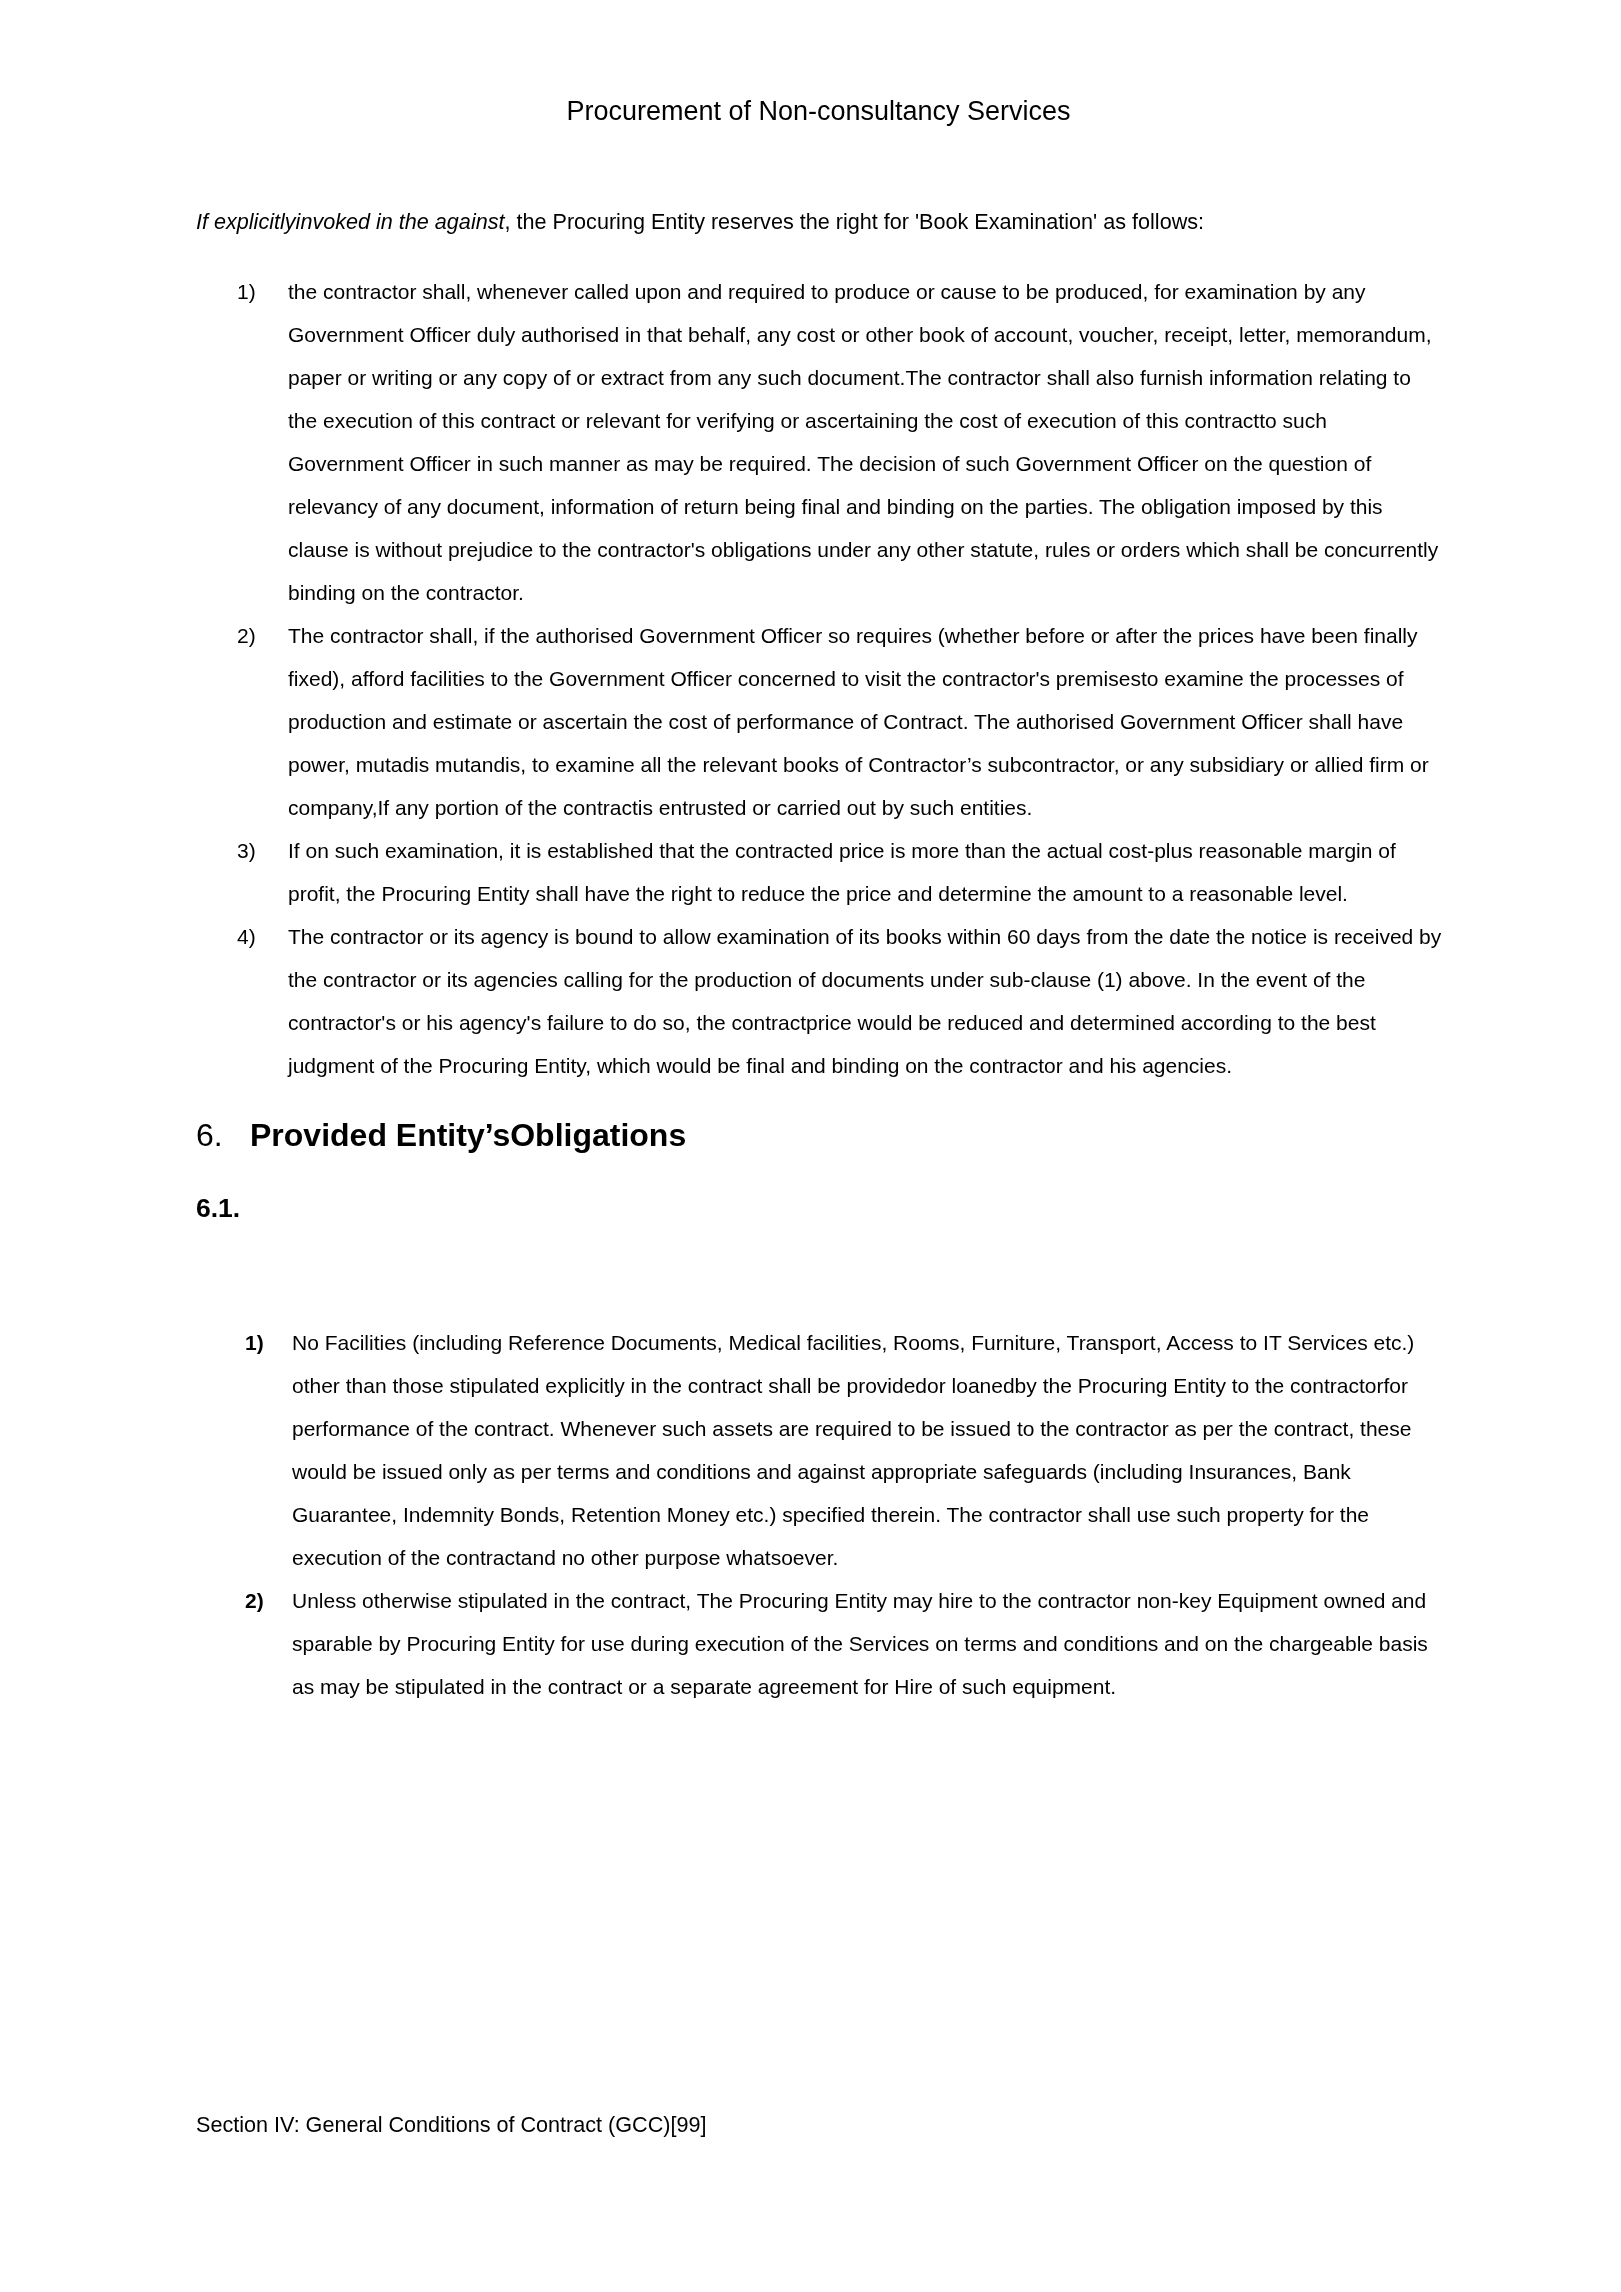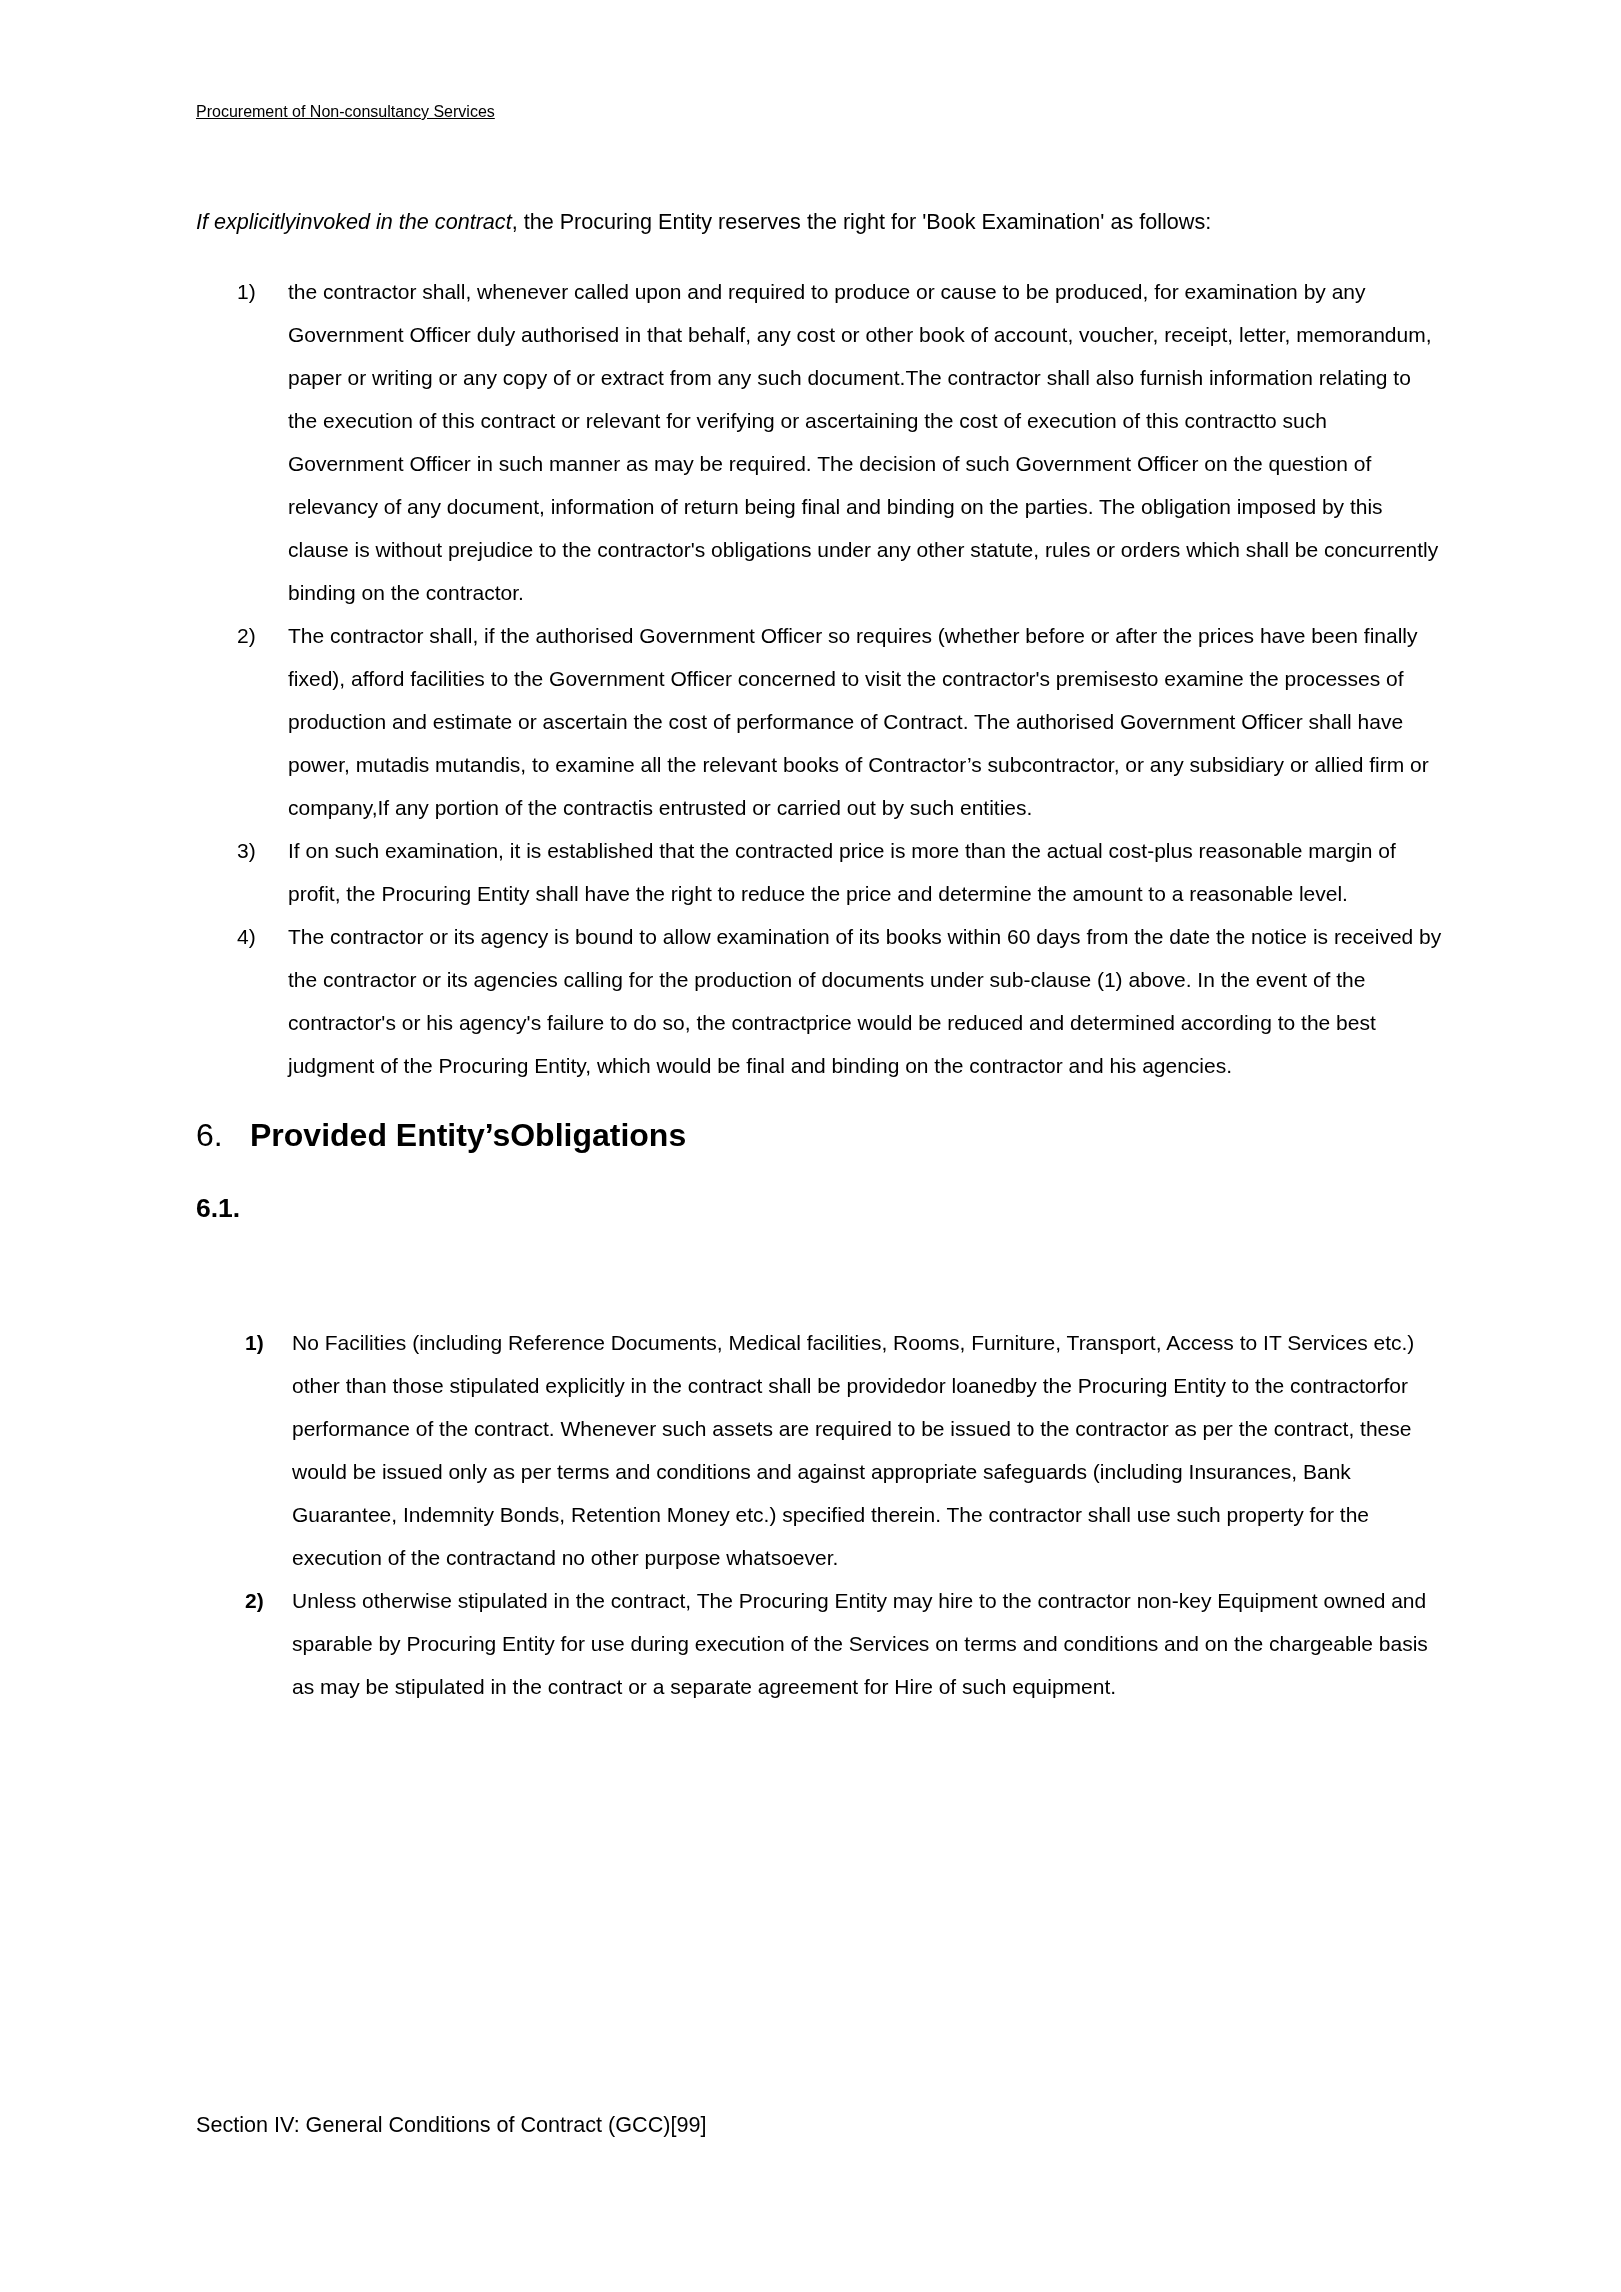--- a/index.html
+++ b/index.html
@@ -16,24 +16,23 @@
     position: relative;
     width: 1621px;
     height: 2293px;
     background: #ffffff;
   }
   .header {
     position: absolute;
     top: 98px;
     left: 196px;
     right: 180px;
-    text-align: left;
-    font-size: 16px;
+    text-align: center;
+    font-size: 27px;
     line-height: 27.4px;
-    text-decoration: underline;
   }
   .content {
     position: absolute;
     left: 196px;
     top: 200px;
     width: 1247px;
   }
   .intro {
     font-size: 21.6px;
     line-height: 43px;
@@ -90,21 +89,21 @@
 </style>
 </head>
 <body>
 
 <div class="page">
 
   <div class="header">Procurement of Non-consultancy Services</div>
 
   <div class="content">
 
-    <p class="intro"><span class="italic">If explicitlyinvoked in the contract</span><span>, the Procuring Entity reserves the right for 'Book Examination' as follows:</span></p>
+    <p class="intro"><span class="italic">If explicitlyinvoked in the against</span><span>, the Procuring Entity reserves the right for 'Book Examination' as follows:</span></p>
 
     <ol class="clause-list">
       <li class="clause-item">
         <span class="num">1)</span>
         <span class="txt">the contractor shall, whenever called upon and required to produce or cause to be produced, for examination by any Government Officer duly authorised in that behalf, any cost or other book of account, voucher, receipt, letter, memorandum, paper or writing or any copy of or extract from any such document.The contractor shall also furnish information relating to the execution of this contract or relevant for verifying or ascertaining the cost of execution of this contractto such Government Officer in such manner as may be required. The decision of such Government Officer on the question of relevancy of any document, information of return being final and binding on the parties. The obligation imposed by this clause is without prejudice to the contractor's obligations under any other statute, rules or orders which shall be concurrently binding on the contractor.</span>
       </li>
       <li class="clause-item">
         <span class="num">2)</span>
         <span class="txt">The contractor shall, if the authorised Government Officer so requires (whether before or after the prices have been finally fixed), afford facilities to the Government Officer concerned to visit the contractor's premisesto examine the processes of production and estimate or ascertain the cost of performance of Contract. The authorised Government Officer shall have power, mutadis mutandis, to examine all the relevant books of Contractor’s subcontractor, or any subsidiary or allied firm or company,If any portion of the contractis entrusted or carried out by such entities.</span>
       </li>

